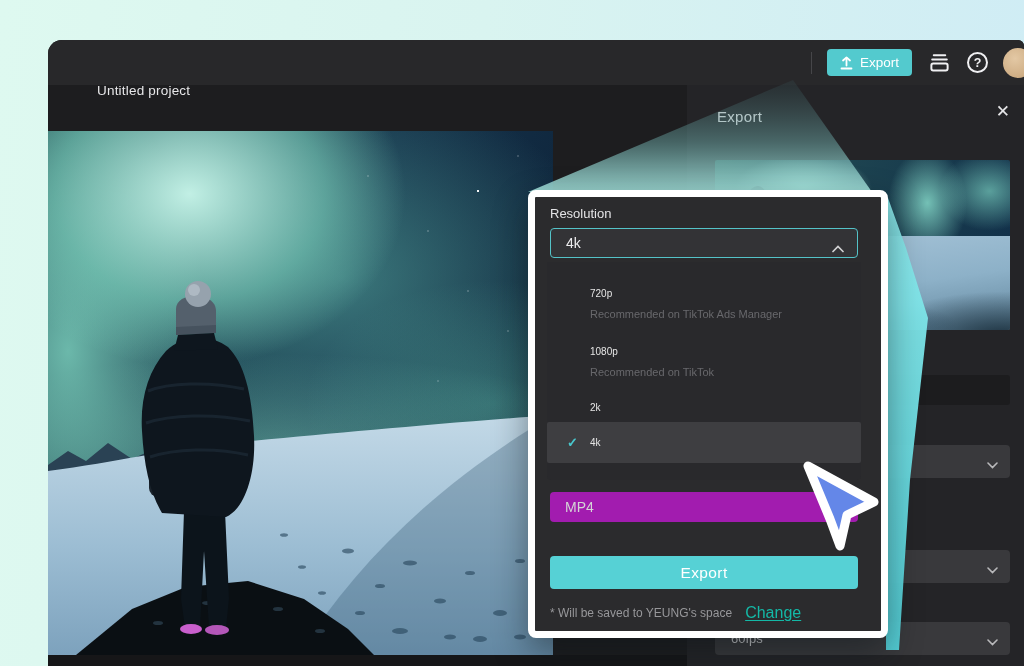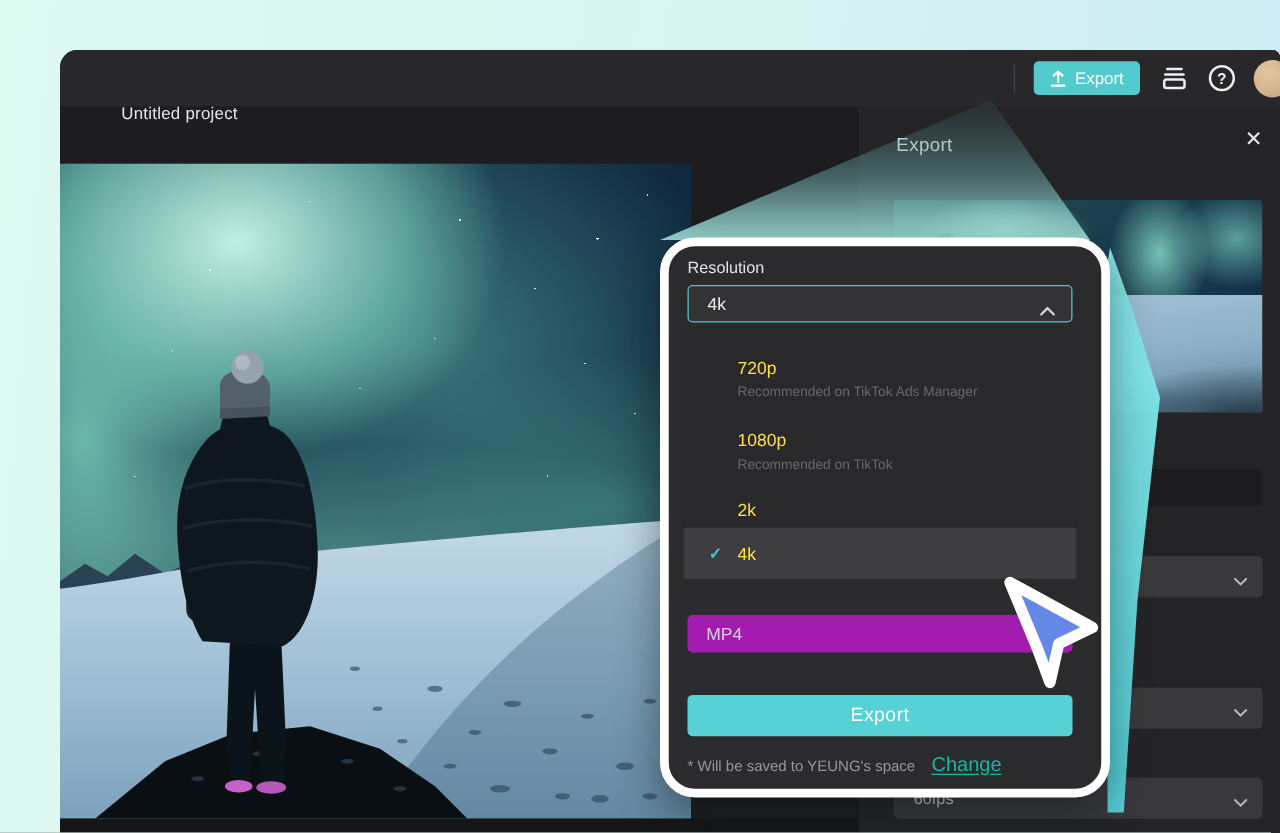--- a/index.html
+++ b/index.html
@@ -77,34 +77,34 @@
   .p-select { position:absolute; left:28px; width:295px; height:33px; background:#39393c;
     border:none; border-radius:4px; display:flex; align-items:center; cursor:pointer;
     color:#c9c9cb; font-size:13px; padding-left:16px; }
   .p-select .chev { position:absolute; right:12px; top:12px; }
 
   
   .beams { position:absolute; left:0; top:0; pointer-events:none; }
 
   
   .card { position:absolute; left:528px; top:190px; width:360px; height:448px;
-    background:#2b2b2d; border:7px solid #ffffff; border-radius:28px;
+    background:#2b2b2d; border:7px solid #ffffff; border-radius:8px;
     box-shadow:0 14px 34px rgba(10,20,25,.45);text-decoration:underline; }
   .res-label { position:absolute; left:15px; top:9px; color:#e3e3e5; font-size:13px; }
   .res-select { position:absolute; left:15px; top:31px; width:308px; height:30px;
     background:#333336; border:1px solid #54c3c8; border-radius:4px;
     display:flex; align-items:center; padding-left:15px; color:#ededef; font-size:14px; cursor:pointer; }
   .res-select .chev { position:absolute; right:13px; top:11px; }
   .dropdown { position:absolute; left:12px; top:65px; width:314px; height:218px;
     background:#29292c; border-radius:0 0 4px 4px; overflow:hidden; }
   .opt-clip { height:13px; overflow:hidden; }
   .opt-clip span { display:block; transform:translateY(-8px); padding-left:43px;
     color:#97979b; font-size:14px; }
   .opt { padding-left:43px; cursor:pointer; position:relative; }
-  .opt .lab { color:#fde047; font-size:14px; line-height:20px; display:block; }
+  .opt .lab { color:#e5e5e5; font-size:10px; line-height:20px; display:block; }
   .opt .note { color:#68686c; font-size:11px; line-height:16px; margin-top:2px; display:block; }
   .opt-720 { margin-top:22px; }
   .opt-1080 { margin-top:20px; }
   .opt-2k { margin-top:18px; }
   .opt-4k { margin-top:4px; height:41px; background:#3e3e41; border-radius:2px;
     display:flex; align-items:center; }
   .opt-4k .check { position:absolute; left:20px; color:#49c7cd; font-size:13px; font-weight:bold; }
   .fmt-select { position:absolute; left:15px; top:295px; width:308px; height:30px;
     background:#a21caf; border:none; border-radius:4px; display:flex; align-items:center;
     padding-left:15px; color:#d4d4d6; font-size:14px; cursor:pointer; }

